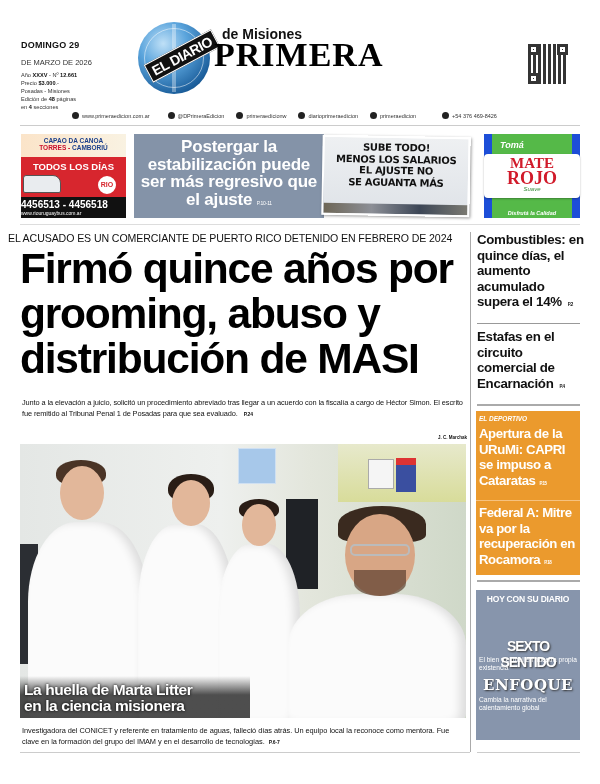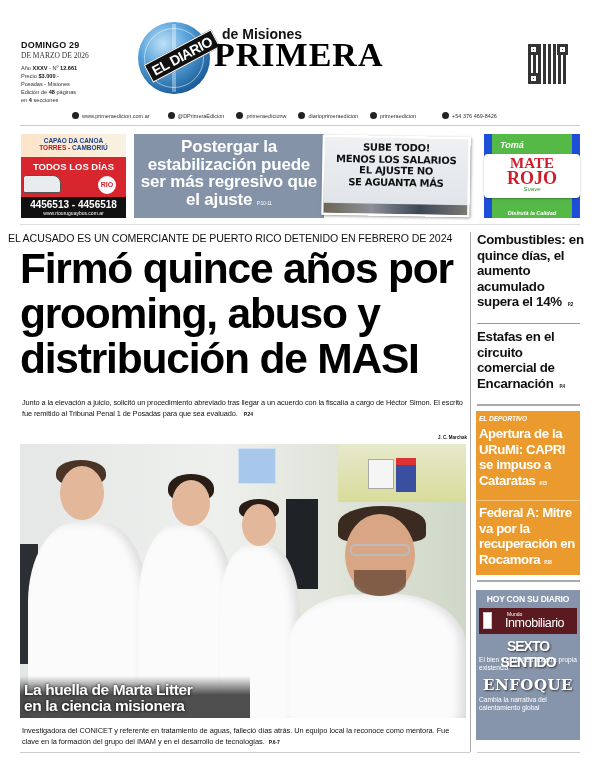--- a/index.html
+++ b/index.html
@@ -3,21 +3,21 @@
 <meta charset="utf-8">
 <style>
   * { box-sizing: border-box; margin: 0; padding: 0; }
   html, body { width: 600px; height: 784px; background: #ffffff; overflow: hidden; }
   body { font-family: "Liberation Sans", sans-serif; color: #111; position: relative; }
 
   
   .masthead { position: absolute; left: 0; top: 0; width: 600px; height: 112px; }
   .edition-info { position: absolute; left: 21px; top: 40px; width: 110px; }
   .edition-info .day { font-weight: bold; font-size: 9px; letter-spacing: 0.2px; }
-  .edition-info .date { font-size: 7.5px; color: #333; margin-top: 1px; font-family: Liberation Serif, serif; }
+  .edition-info .date { font-size: 7.5px; color: #333; margin-top: 8px; }
   .edition-info .meta { font-size: 5.6px; color: #333; line-height: 8px; margin-top: 4px; }
   .edition-info .meta b { font-weight: bold; color: #111; }
 
   .logo { position: absolute; left: 138px; top: 22px; width: 330px; height: 80px; }
   .globe { position: absolute; left: 0; top: 0; width: 72px; height: 72px; border-radius: 50%;
     background: radial-gradient(circle at 35% 30%, #bfe0f7 0%, #5aa4dc 35%, #1c5f9c 75%, #103d66 100%); }
   .globe::before { content: ""; position: absolute; inset: 6px; border-radius: 50%;
     border: 1px solid rgba(255,255,255,0.5); }
   .globe::after { content: ""; position: absolute; left: 34px; top: 2px; width: 4px; height: 68px;
     background: rgba(255,255,255,0.35); }
@@ -47,21 +47,21 @@
   .ad-bus { position: absolute; left: 21px; top: 134px; width: 105px; height: 84px; background: #fff; overflow: hidden; }
   .ad-bus .top { height: 23px; background: linear-gradient(90deg,#fbe4c9,#f9f2e2); text-align: center; }
   .ad-bus .l1 { font-size: 6.5px; font-weight: bold; color: #1a3e8a; padding-top: 3px; }
   .ad-bus .l2 { font-size: 6.5px; font-weight: bold; color: #c8102e; }
   .ad-bus .l2 span { color: #1a3e8a; }
   .ad-bus .mid { height: 40px; background: #d7262e; position: relative; }
   .ad-bus .todos { color: #fff; font-weight: bold; font-size: 9.5px; text-align: center; padding-top: 4px; }
   .ad-bus .rio { position: absolute; right: 8px; top: 17px; width: 22px; height: 22px; border-radius: 50%;
     background: #fff; border: 2px solid #d7262e; color: #d7262e; font-size: 7px; font-weight: bold; text-align: center; line-height: 18px; }
   .ad-bus .bus { position: absolute; left: 2px; top: 18px; width: 38px; height: 18px; background: #e9ecef; border-radius: 3px 8px 2px 2px; border: 1px solid #555; }
-  .ad-bus .bottom { height: 21px; background: #111; text-align: center; }
+  .ad-bus .bottom { height: 21px; background: #111; text-align: left; }
   .ad-bus .phone { color: #fff; font-weight: bold; font-size: 10px; padding-top: 2px; }
   .ad-bus .web { color: #fff; font-size: 5px; }
 
   .teaser-box { position: absolute; left: 134px; top: 134px; width: 190px; height: 84px; background: #8493a8; text-align: center; }
   .teaser-box .txt { color: #fff; font-weight: bold; font-size: 17px; line-height: 17.5px; padding-top: 4px; letter-spacing: -0.2px; }
   .teaser-box .pg { font-size: 5px; font-weight: normal; }
   .teaser-photo { position: absolute; left: 322px; top: 136px; width: 148px; height: 80px; background:
     linear-gradient(#eef0f2, #dfe3e8); border: 2px solid #fff; box-shadow: 1px 1px 3px rgba(0,0,0,0.4);
     transform: rotate(1deg); text-align: center; overflow: hidden; }
   .teaser-photo .sign { font-family: "DejaVu Sans", sans-serif; font-weight: bold; color: #111; font-size: 10px; line-height: 11.5px; padding-top: 4px; letter-spacing: -0.3px; }
@@ -291,23 +291,18 @@
 <div class="deportivo">
   <div class="dep-label">EL DEPORTIVO</div>
   <div class="dep-story ds1"><span>Apertura de la URuMi: CAPRI se impuso a Cataratas</span><span class="pg">P.15</span></div>
   <div class="dep-divider"></div>
   <div class="dep-story ds2"><span>Federal A: Mitre va por la recuperación en Rocamora</span><span class="pg">P.18</span></div>
 </div>
 <div class="side-rule sr3"></div>
 
 <div class="hoy">
   <div class="hoy-title">HOY CON SU DIARIO</div>
-  <div class="mundo">
-    <div class="door"></div>
-    <div class="sm">Mundo</div>
-    <div class="big">Inmobiliario</div>
-  </div>
   <div class="sexto">SEXTO SENTIDO</div>
   <div class="sexto-sub">El bien y el mal en nuestra propia existencia</div>
   <div class="enfoque">ENFOQUE</div>
   <div class="enfoque-sub">Cambia la narrativa del calentamiento global</div>
 </div>
 <div class="side-rule sr4"></div>
 
 </body></html>

